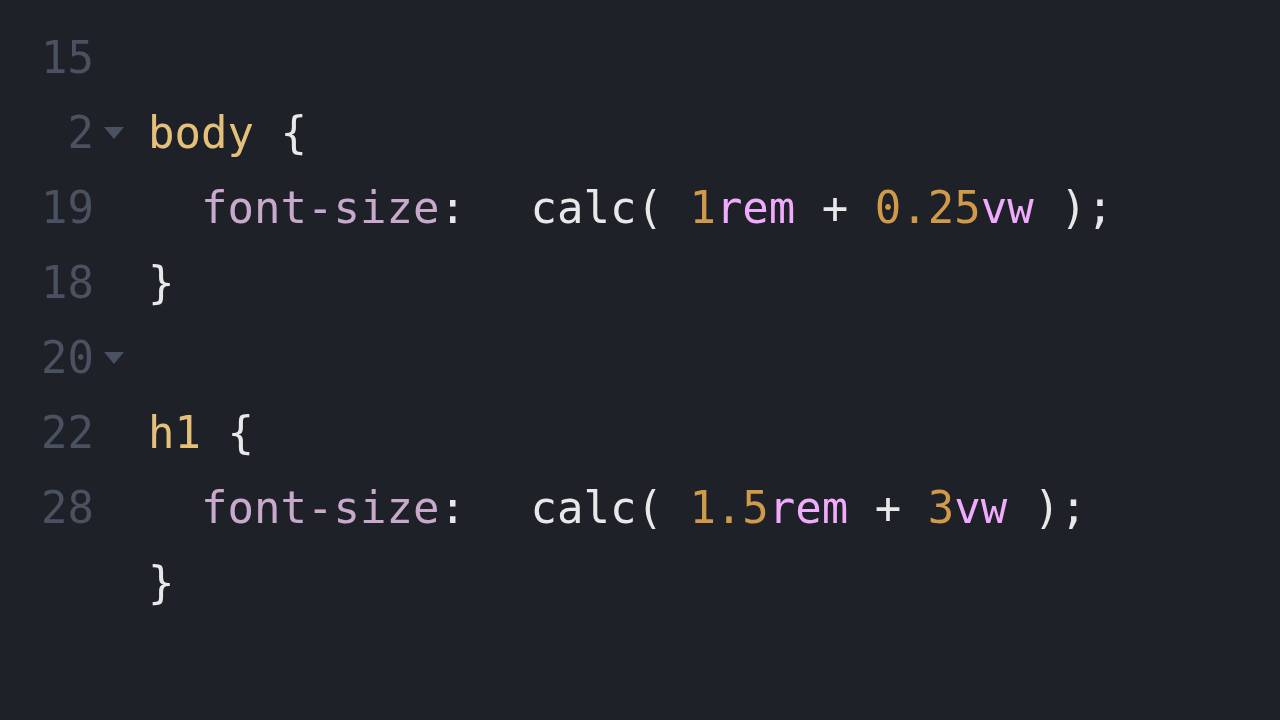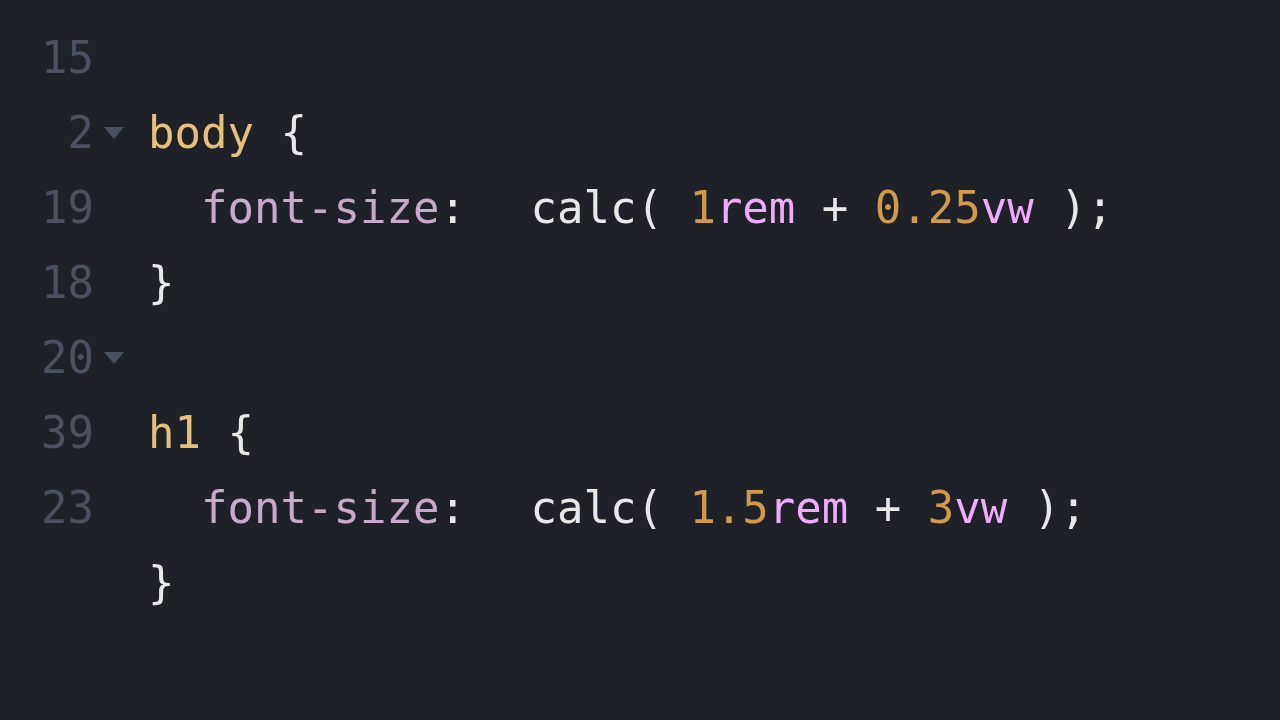--- a/index.html
+++ b/index.html
@@ -87,24 +87,24 @@
         <span>19</span>
       </div>
       <div class="gline">
         <span>18</span>
       </div>
       <div class="gline">
         <span>20</span>
         <div class="fold-marker"></div>
       </div>
       <div class="gline">
-        <span>39</span>
+        <span>22</span>
       </div>
       <div class="gline">
-        <span>23</span>
+        <span>28</span>
       </div>
     </div>
   <div class="code" id="code">
       <div class="line">
         <pre></pre>
       </div>
       <div class="line">
         <pre><span class="tok-selector">body</span><span> </span><span class="tok-brace">{</span></pre>
       </div>
       <div class="line">

